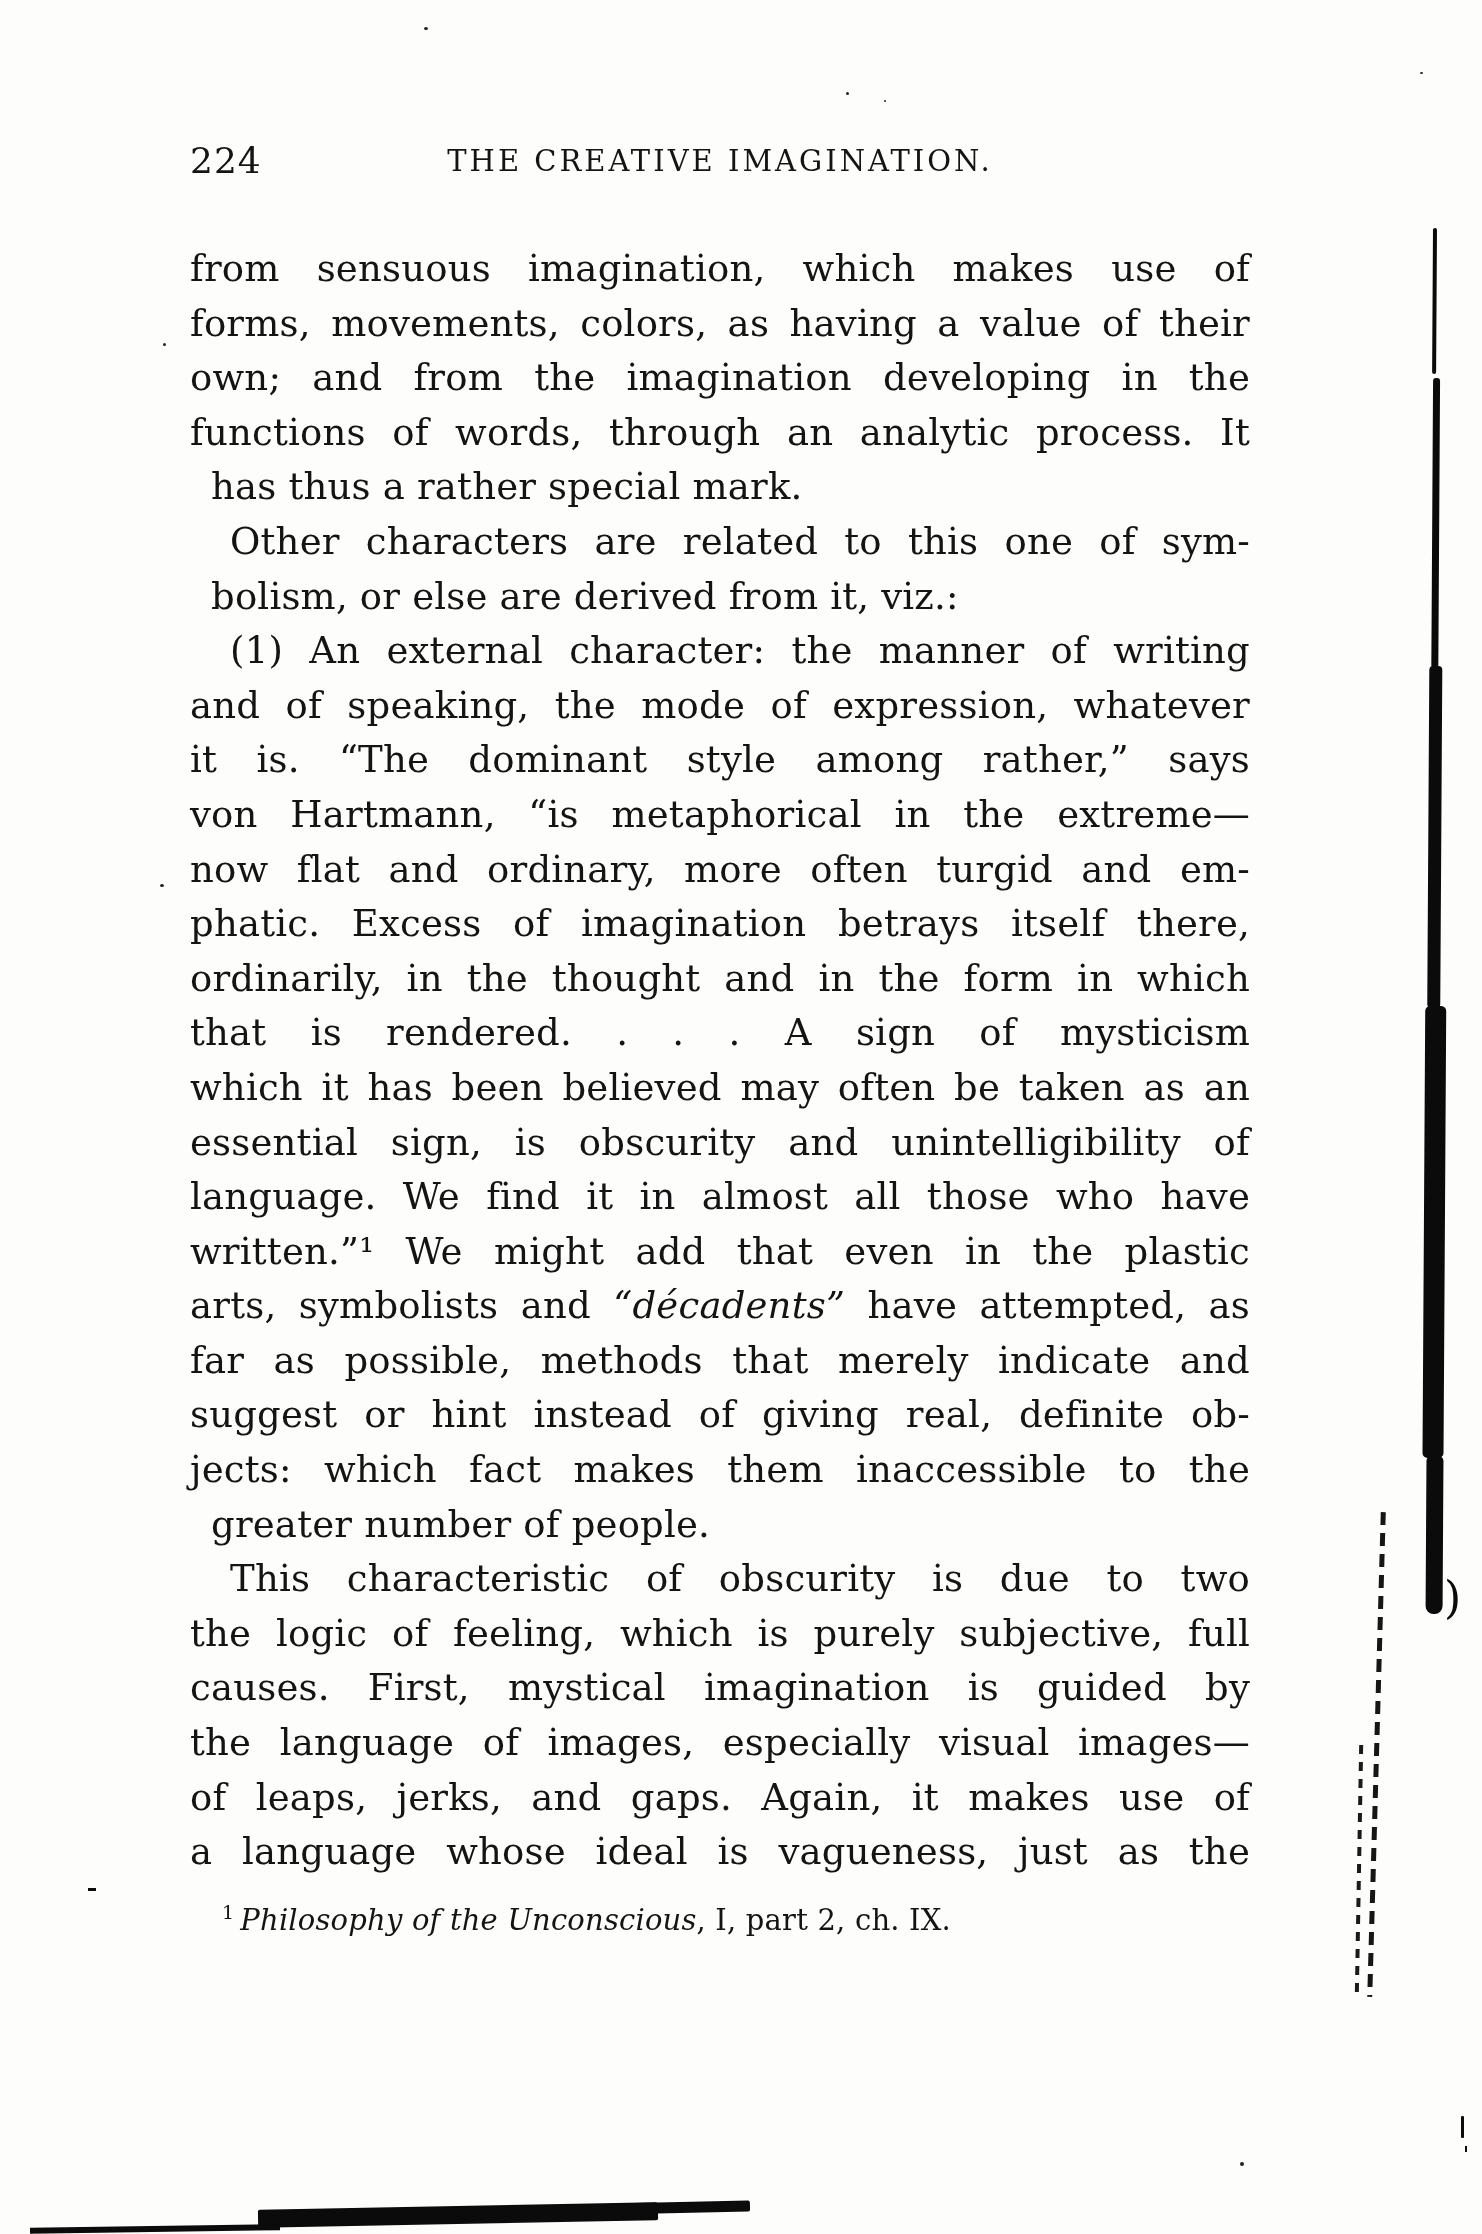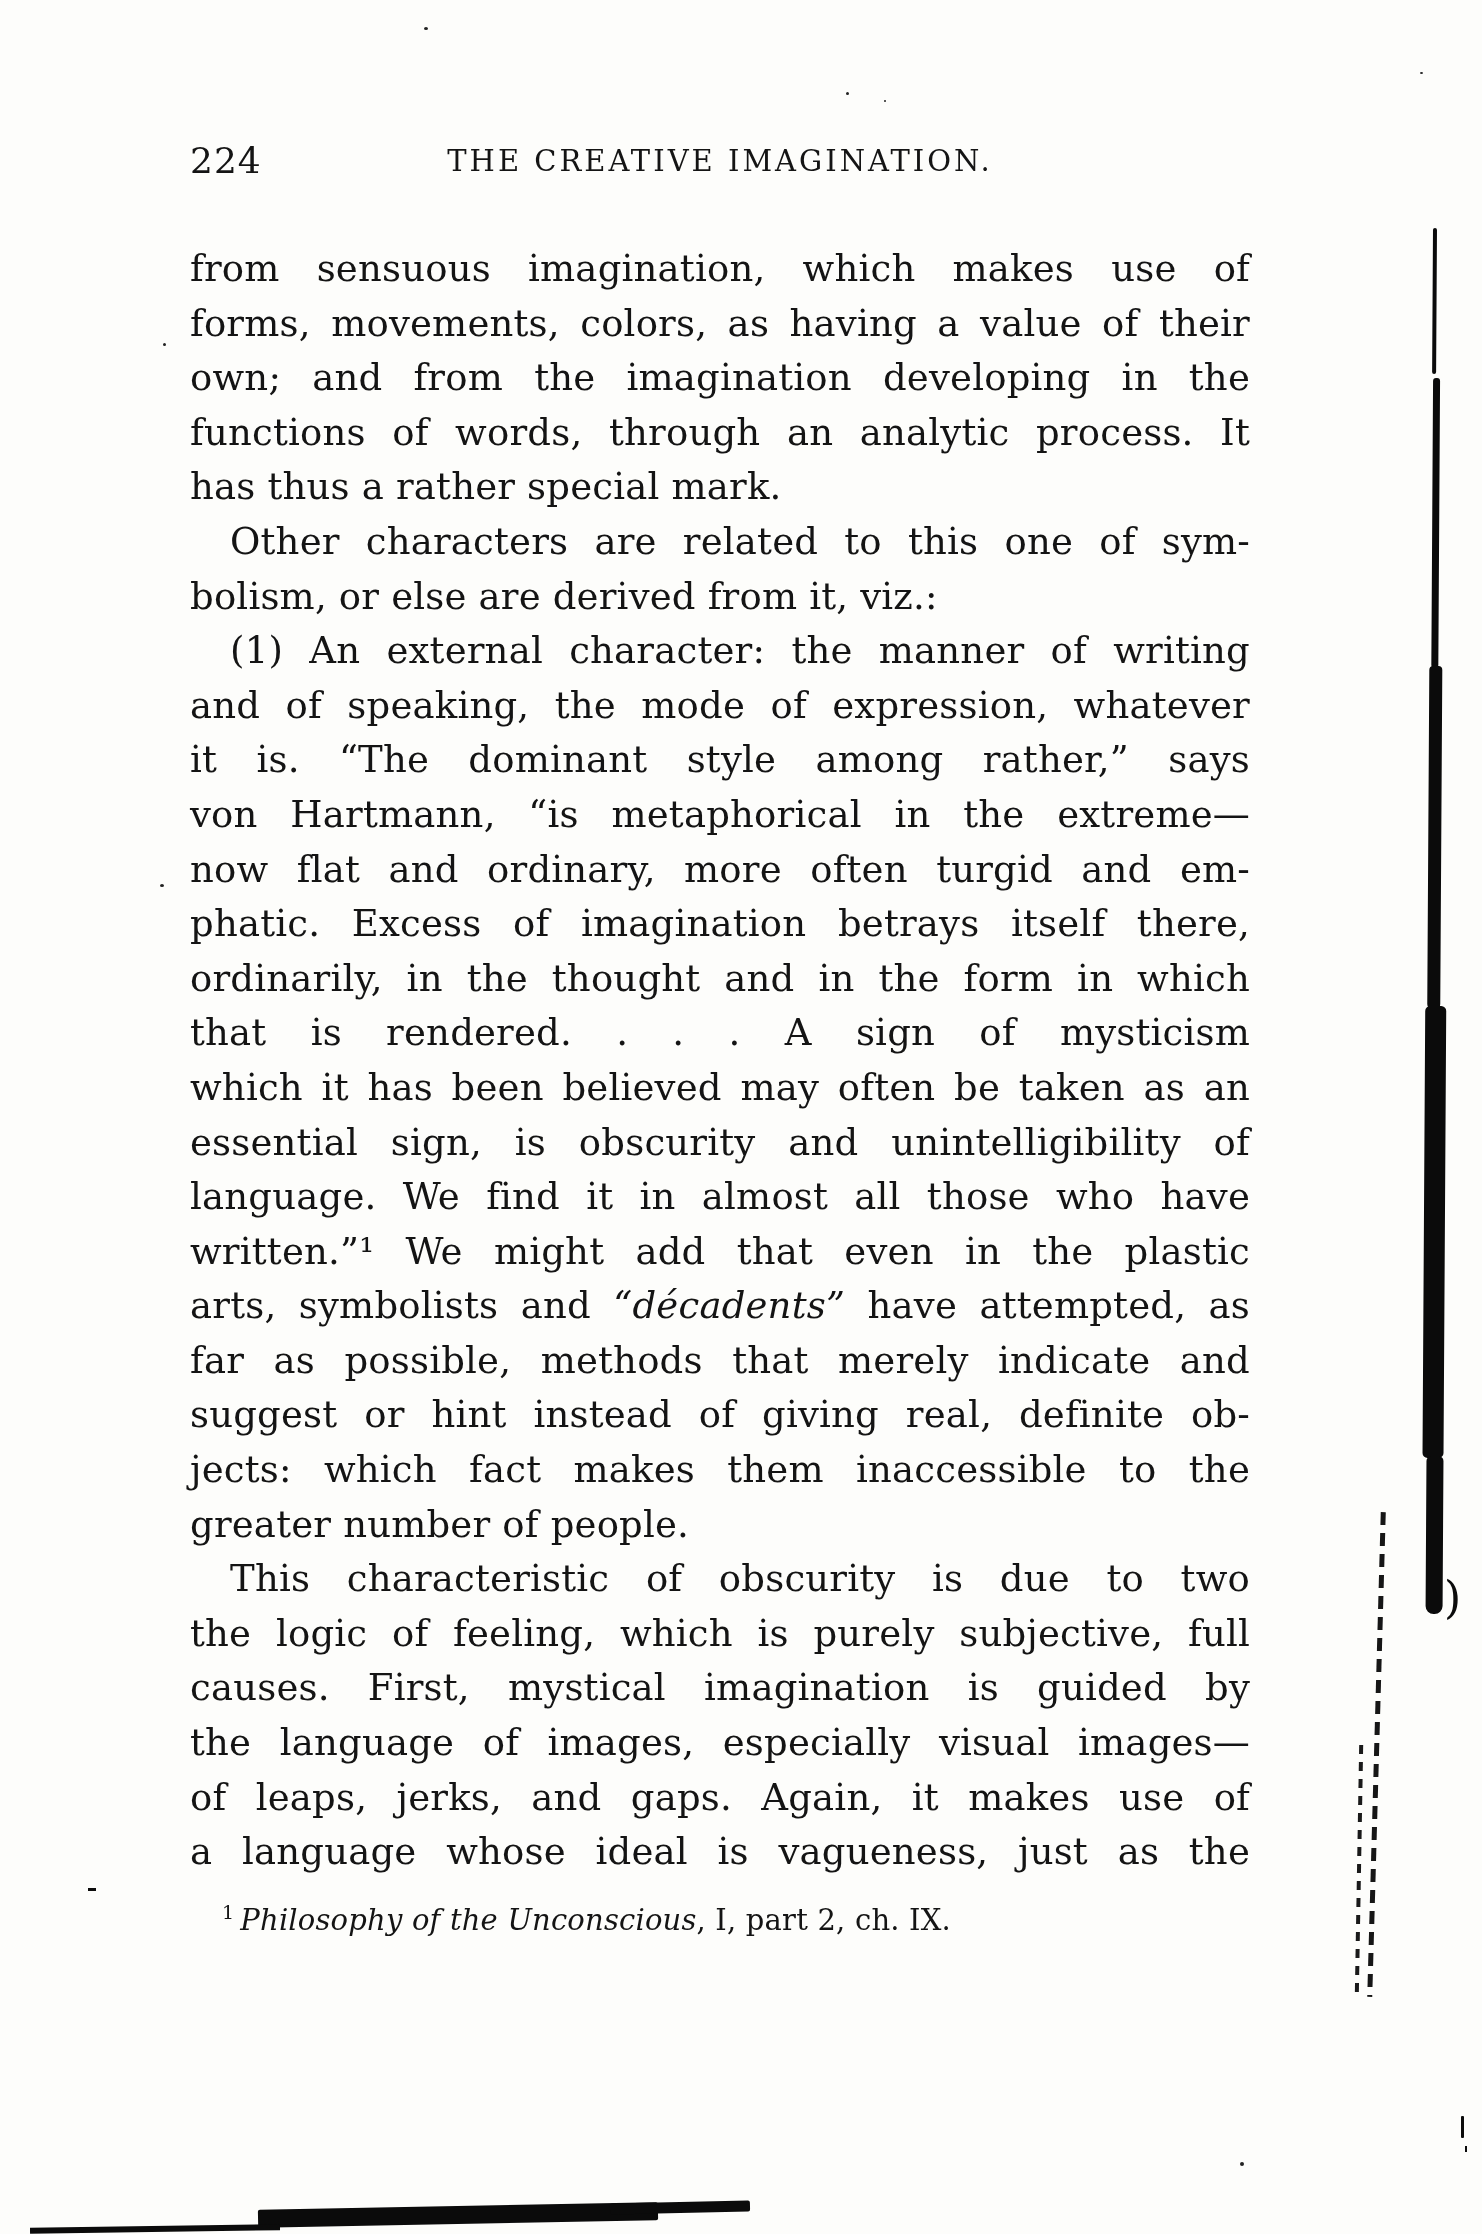--- a/index.html
+++ b/index.html
@@ -31,21 +31,21 @@
     position:absolute;left:190px;top:242px;width:1060px;
   }
   .line{
     height:54.6px;line-height:54.6px;
     font-size:37px;
     text-align:justify;
     text-align-last:justify;
     white-space:normal;
     letter-spacing:0.2px;
   }
-  .line.flush{text-align-last:left;}
+  .line.flush{text-align-last:left;margin-left:21px;}
   .line.indent{text-indent:40px;}
   .line i{font-style:italic;}
   
   .footnote{
     position:absolute;left:222px;top:1898px;width:1028px;
     font-size:29px;line-height:44px;
     letter-spacing:0.2px;
   }
   .footnote sup{font-size:19px;vertical-align:super;line-height:0;margin-right:6px;}
   

